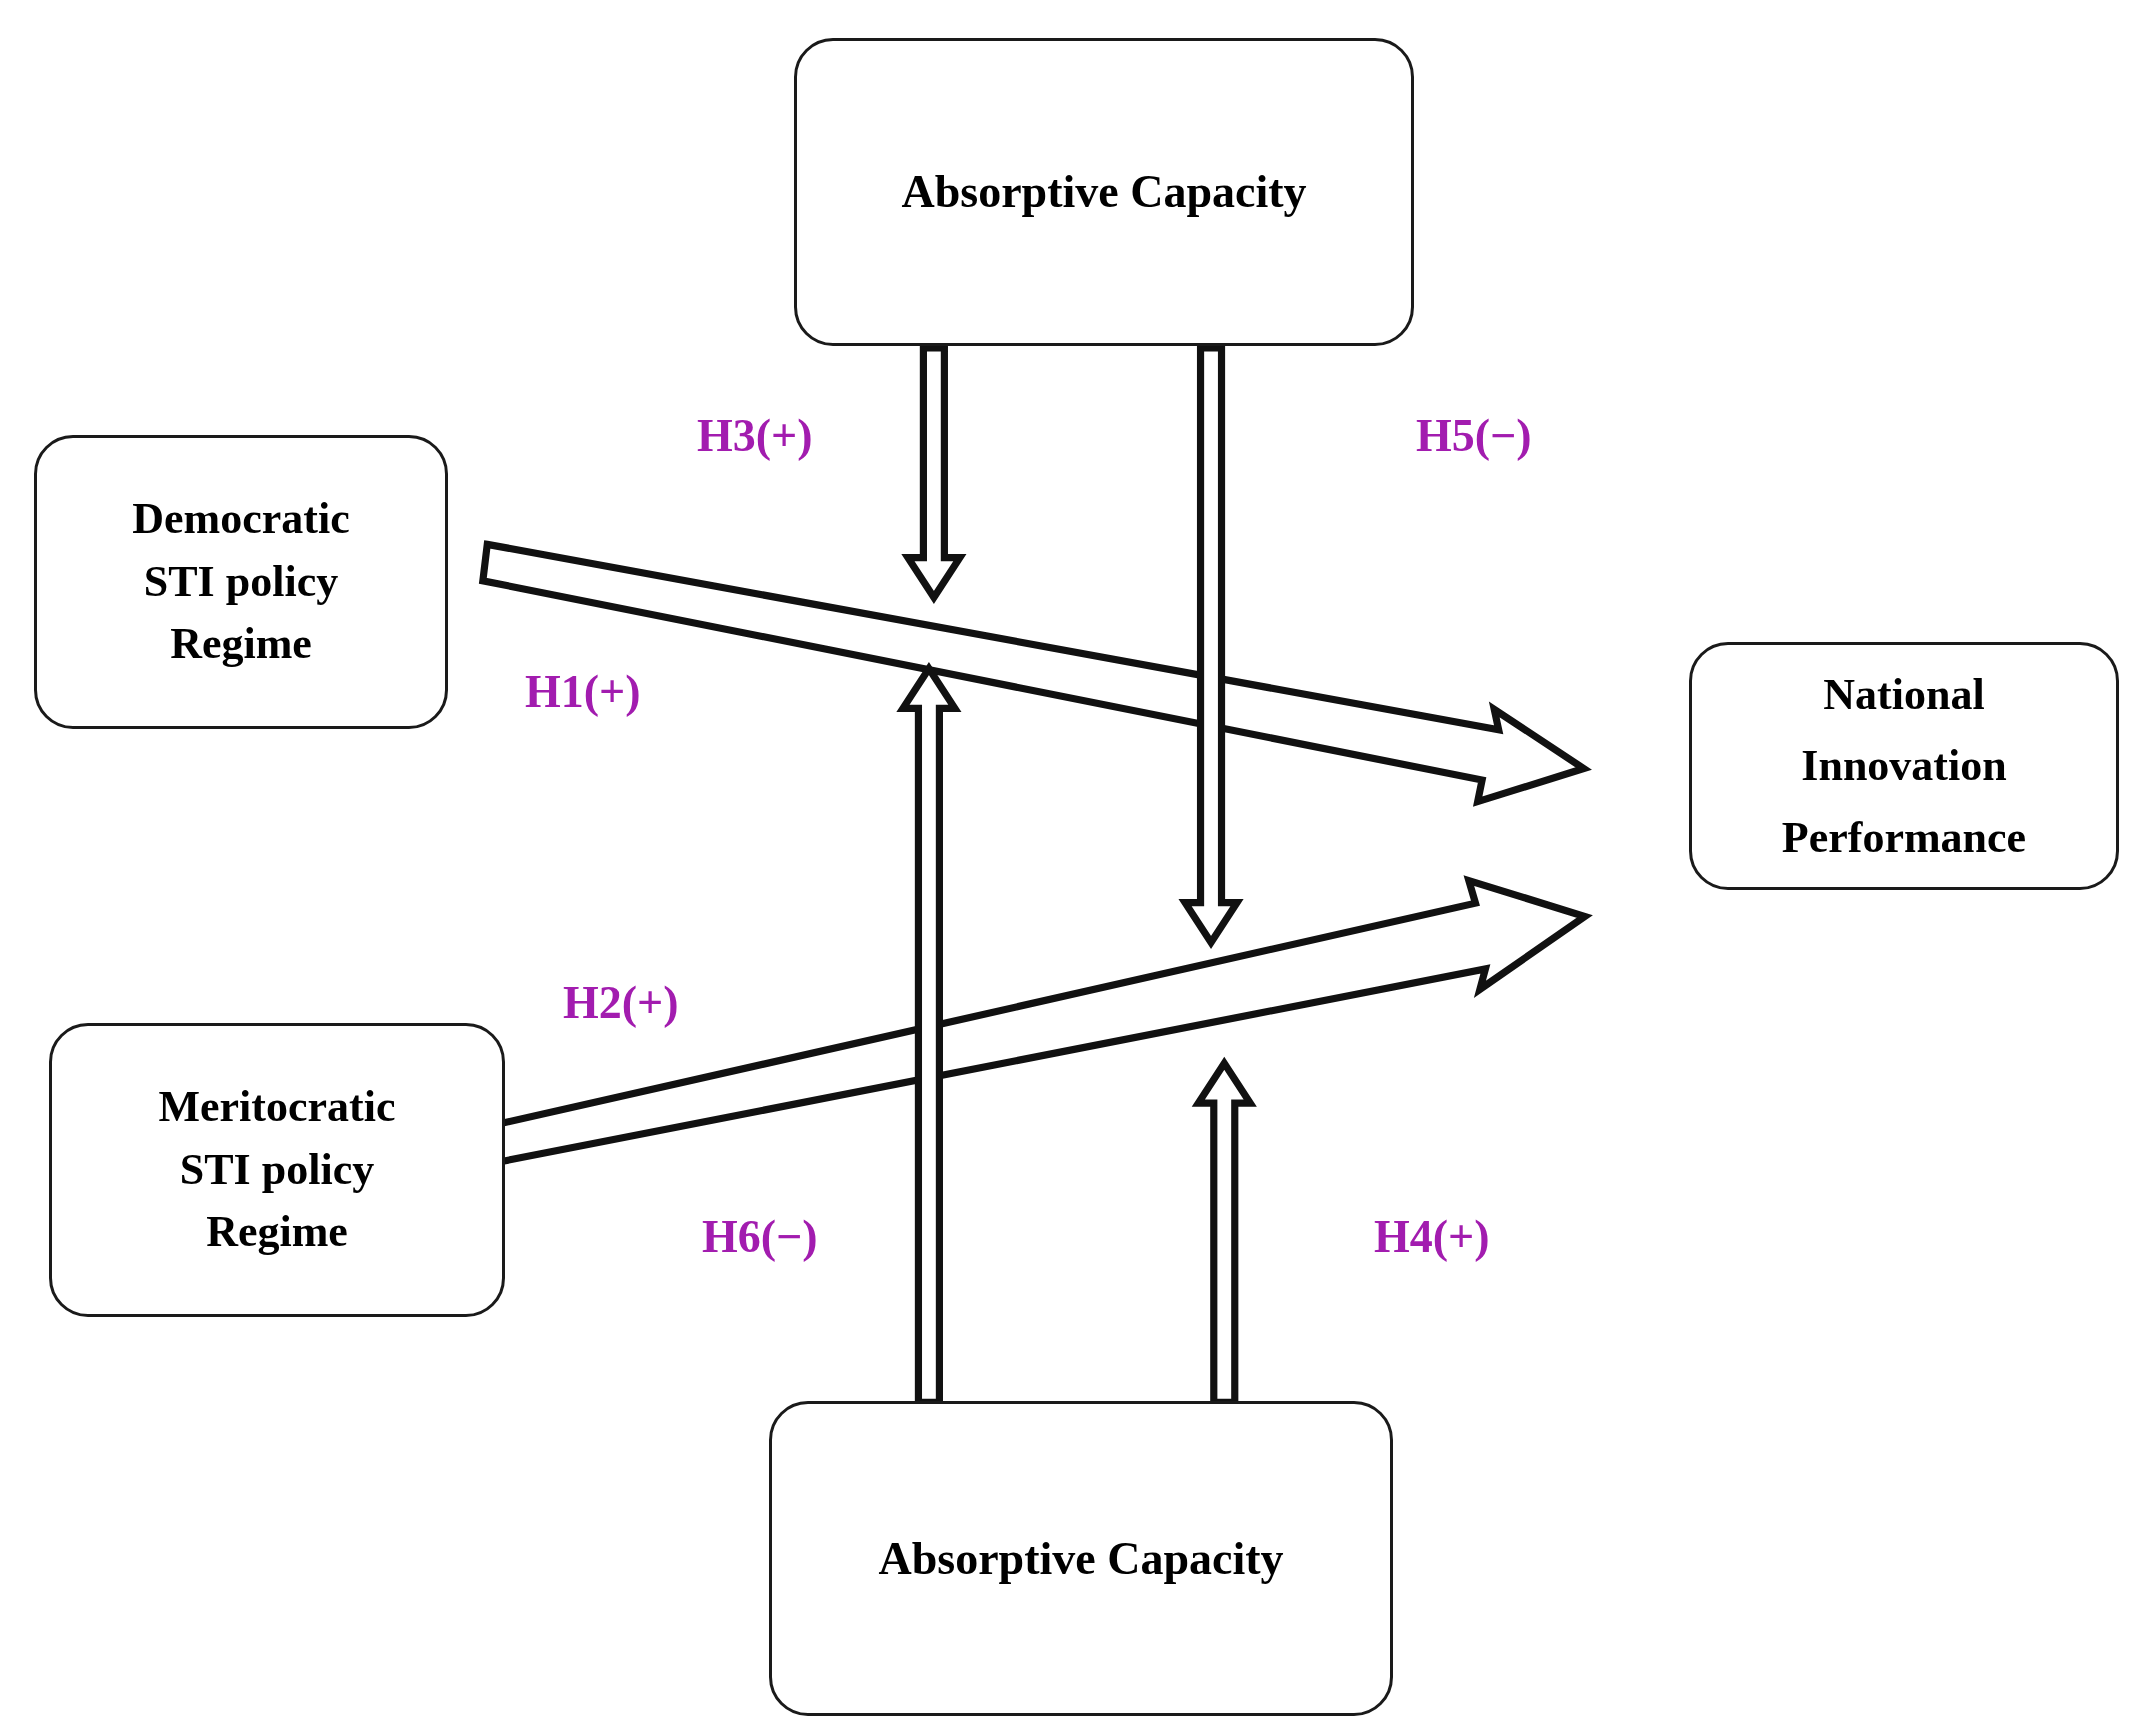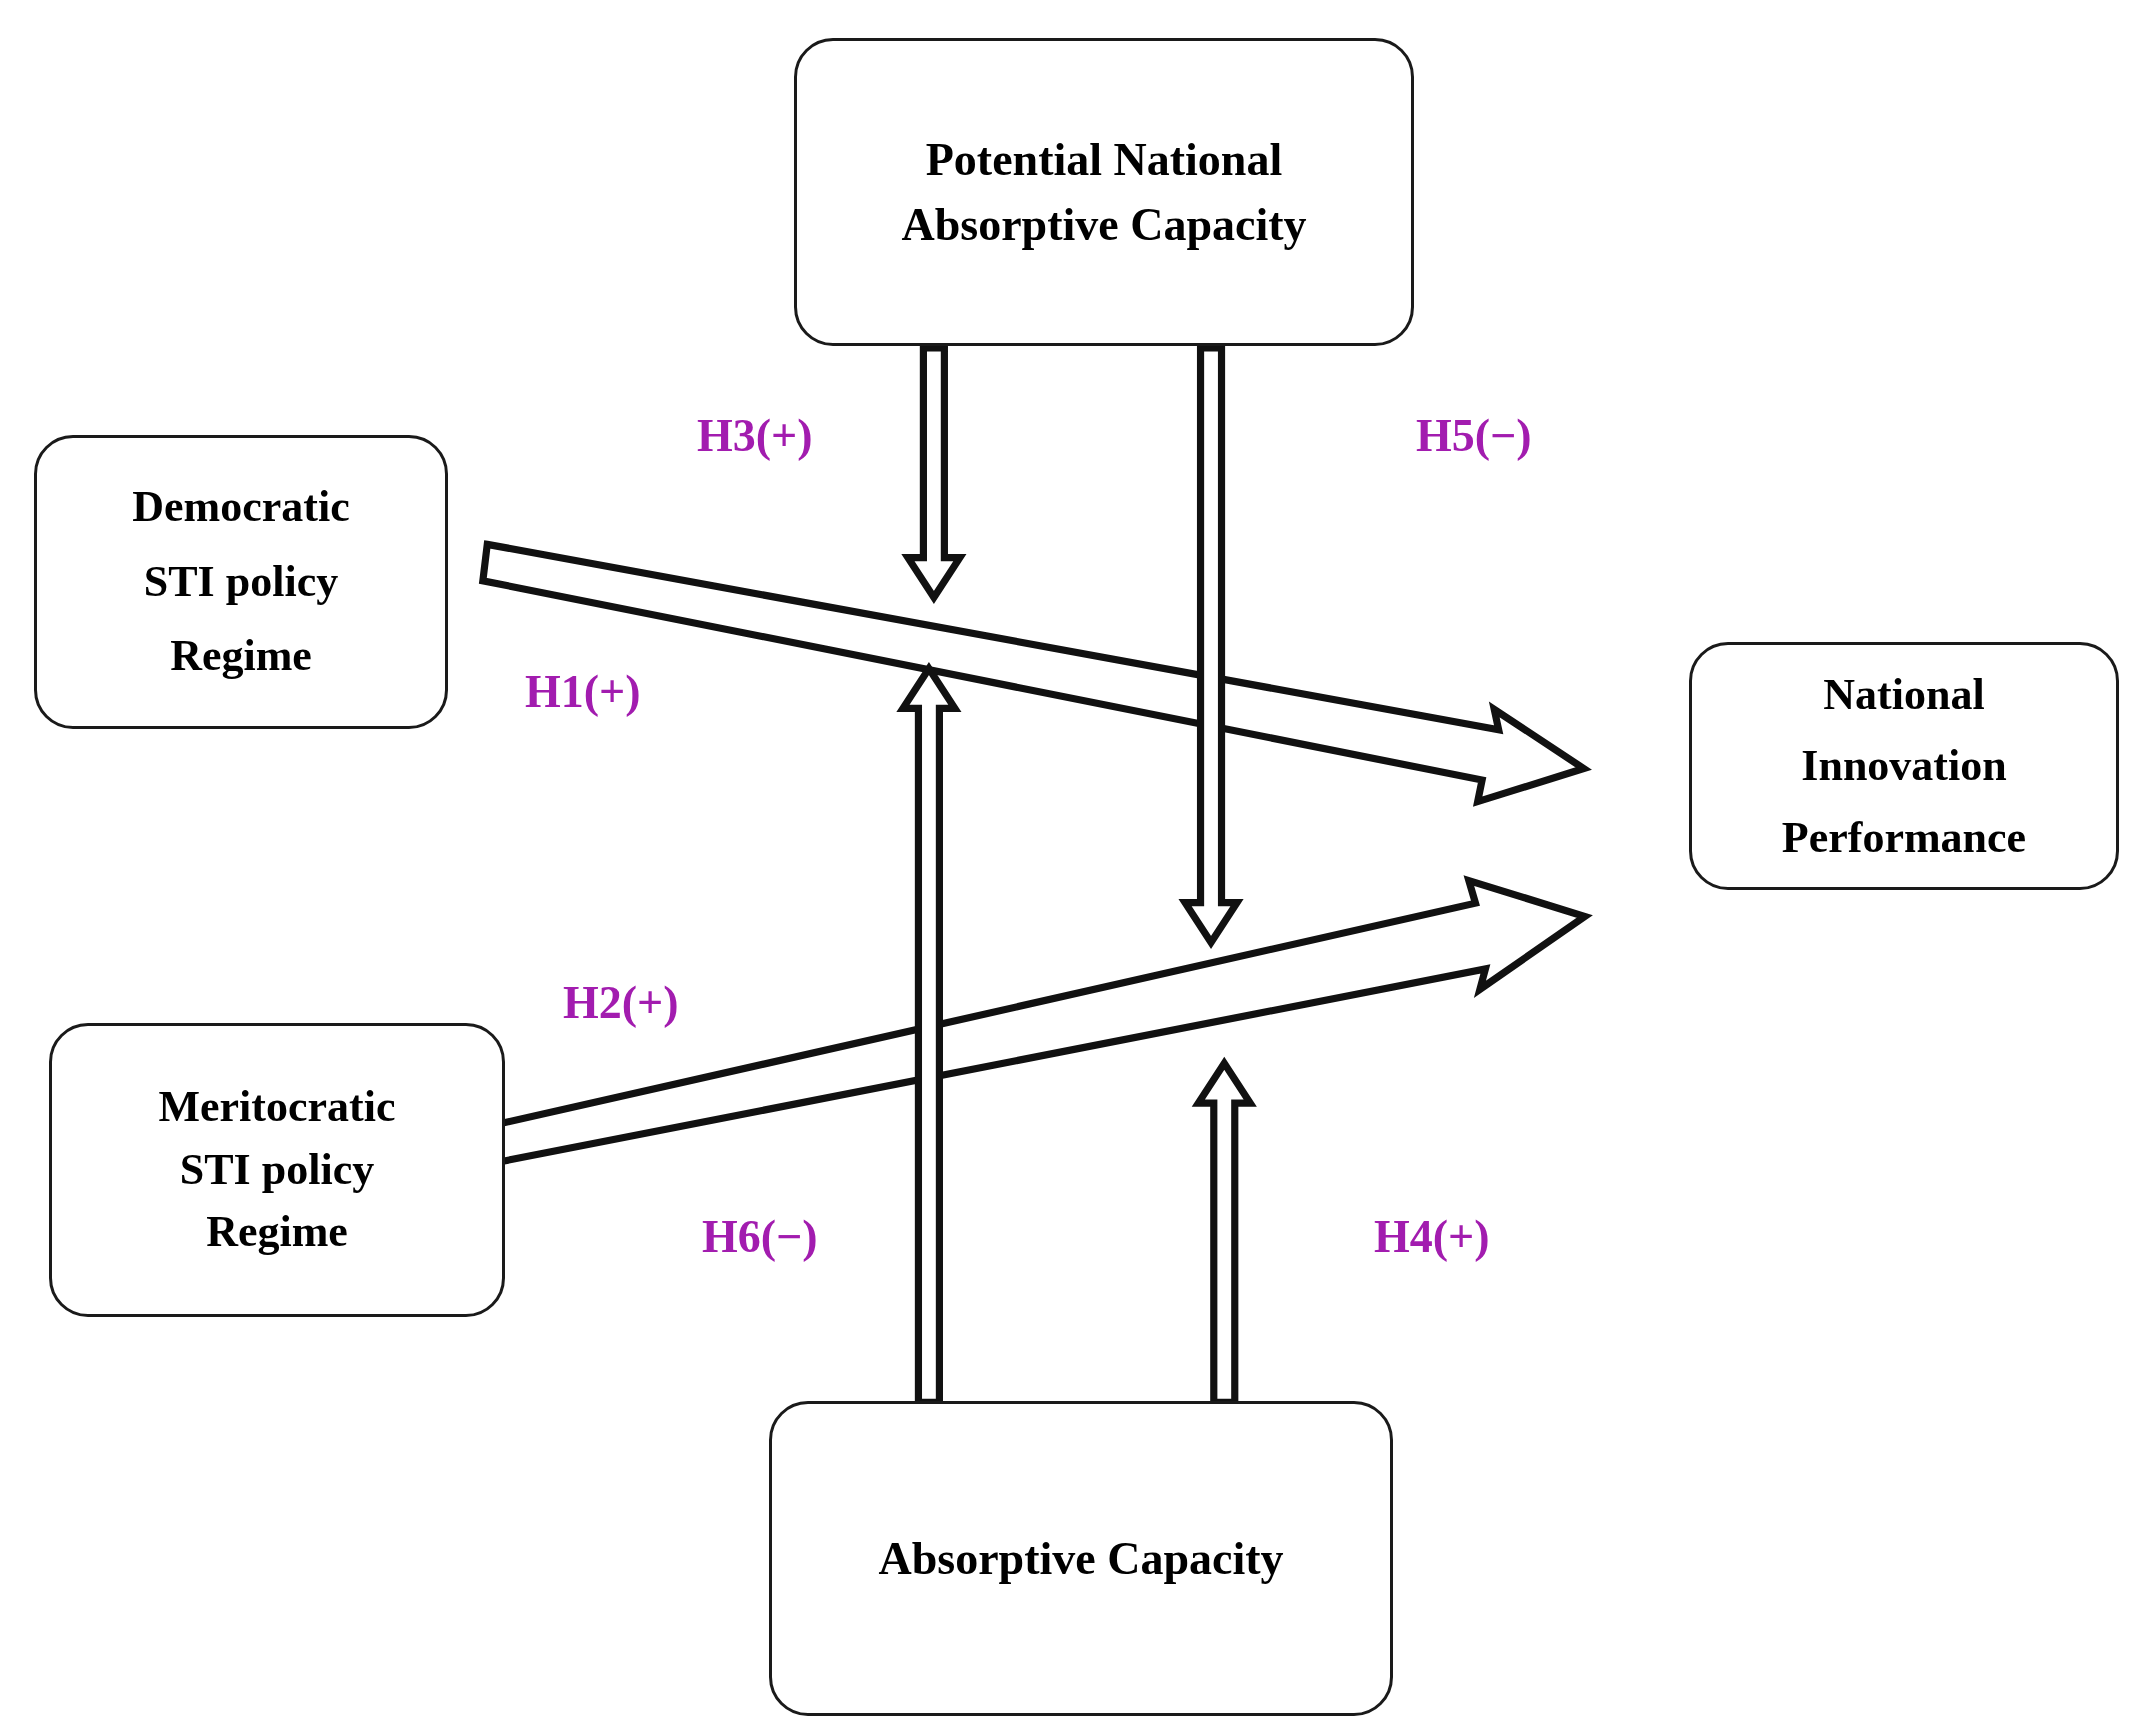--- a/index.html
+++ b/index.html
@@ -46,21 +46,20 @@
     line-height: 1.42;
   }
   
   #node-potential {
     left: 794px; top: 38px; width: 620px; height: 308px;
     font-size: 46px;
   }
   #node-democratic {
     left: 34px; top: 435px; width: 414px; height: 294px;
     font-size: 44px;
-    gap: 12px;
   }
   #node-meritocratic {
     left: 49px; top: 1023px; width: 456px; height: 294px;
     font-size: 44px;
   }
   #node-performance {
     left: 1689px; top: 642px; width: 430px; height: 248px;
     font-size: 44px;
   }
   #node-realized {
@@ -152,21 +151,20 @@
                L 2236,1998
                L 2264,1998
                L 2217,1926
                L 2170,1998
                L 2198,1998
                Z" fill="#ffffff" stroke="#111111" stroke-width="13" stroke-linejoin="miter" stroke-miterlimit="8"></path>
     </g>
   </svg>
 
   <div class="node-box" id="node-potential">
-    <span class="node-line">Potential National</span>
     <span class="node-line">Absorptive Capacity</span>
   </div>
 
   <div class="node-box" id="node-democratic">
     <span class="node-line">Democratic</span>
     <span class="node-line">STI policy</span>
     <span class="node-line">Regime</span>
   </div>
 
   <div class="node-box" id="node-meritocratic">

